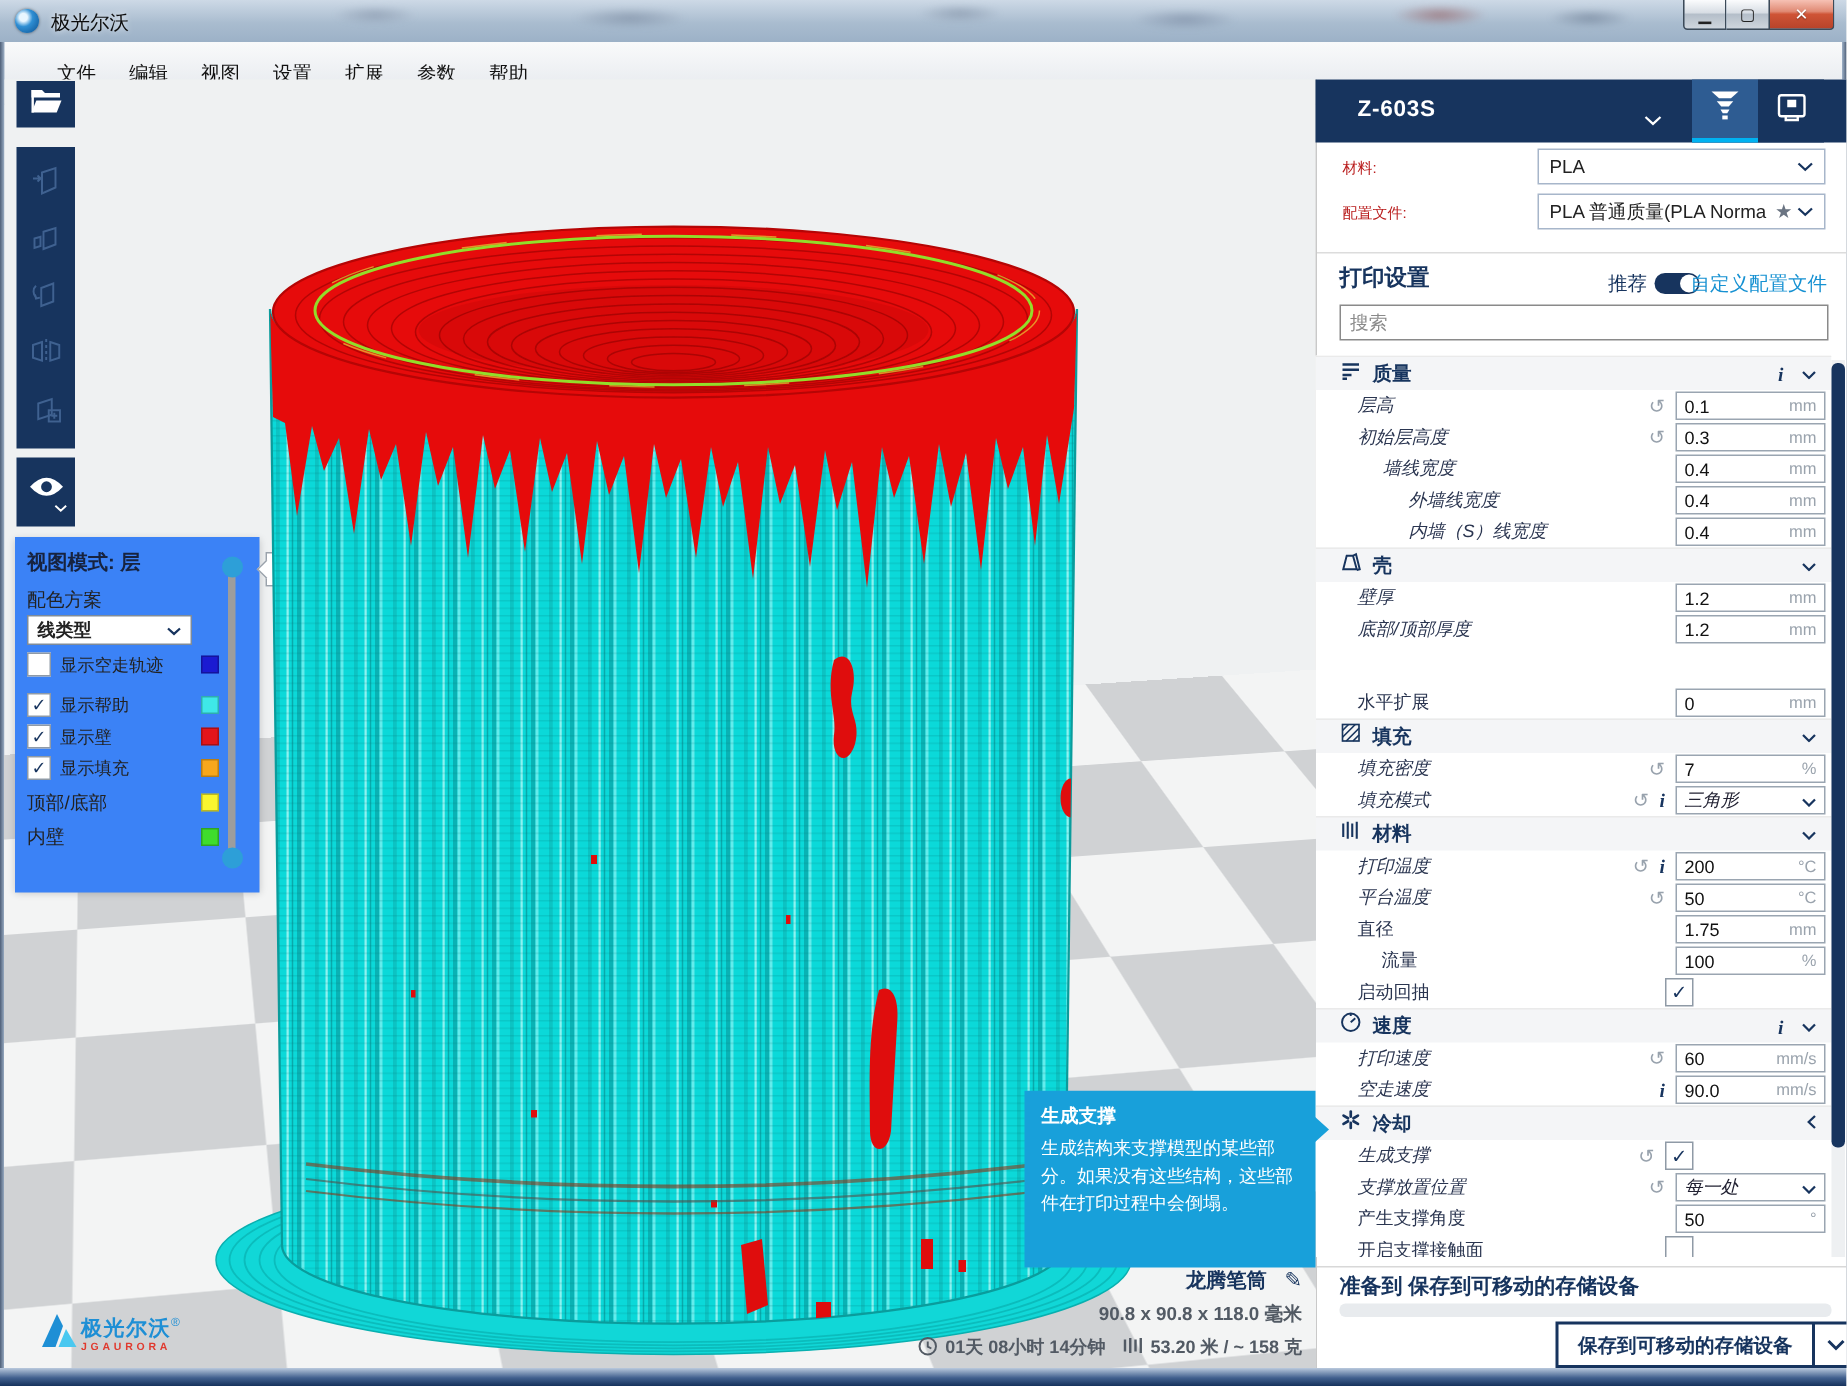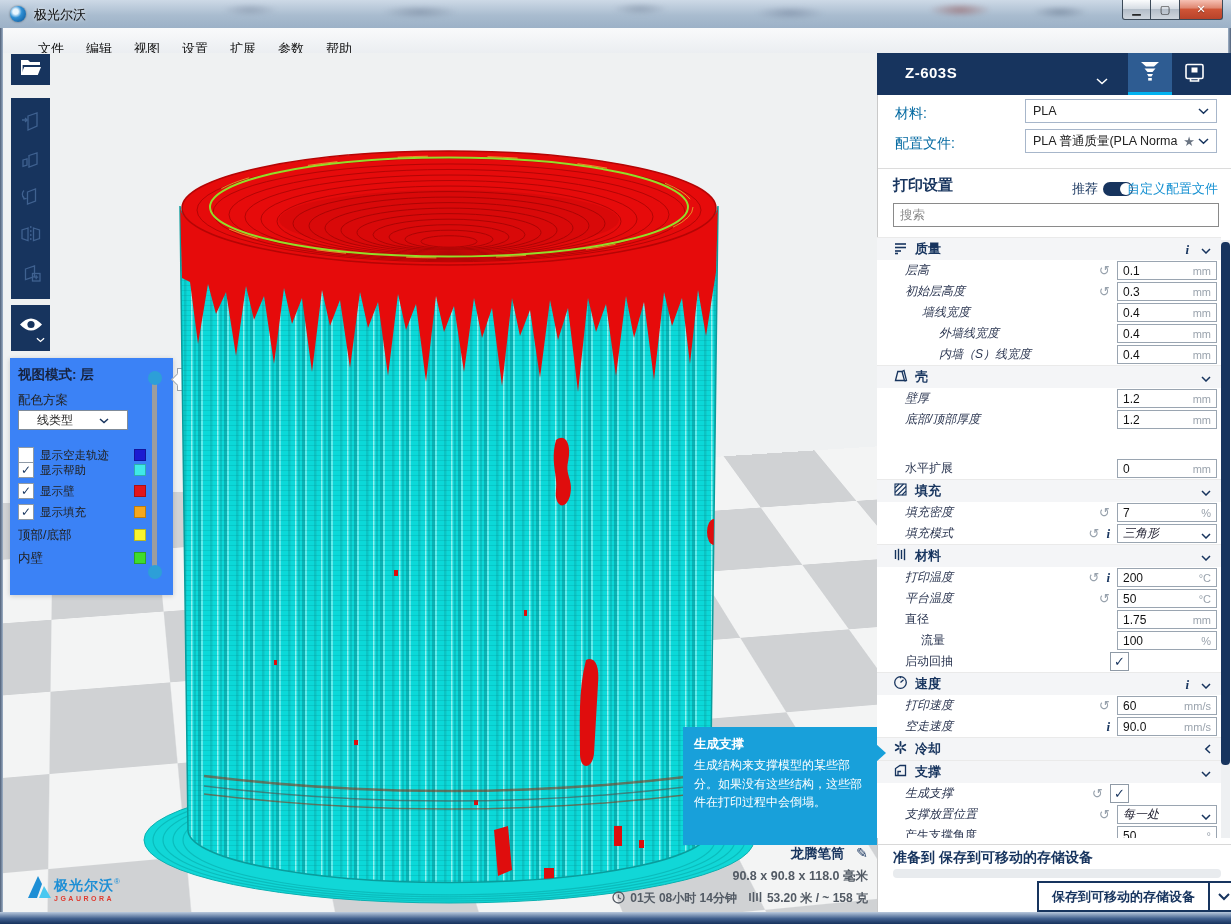--- a/index.html
+++ b/index.html
@@ -53,22 +53,22 @@
     align-items:center;justify-content:space-around;padding:6px 0;box-sizing:border-box;}
   .tb-eye{left:11px;top:305px;width:39px;height:46px;}
   .tb-eye .eye{position:absolute;left:8px;top:12px;}
   .tb-eye .chv{position:absolute;right:5px;bottom:4px;}
   
   .view-panel{left:10px;top:358px;width:163px;height:237px;background:#3b82f6;
     box-shadow:0 1px 5px rgba(0,0,0,.18);}
   .vp-title{left:8px;top:8px;font-size:13.5px;font-weight:bold;color:#17233f;width:130px;}
   .vp-scheme{left:8px;top:34px;font-size:12.5px;color:#222;}
   .vp-select{left:8px;top:52px;width:110px;height:20px;border:1px solid #7f8b99;background:#fff;
-    display:flex;align-items:center;justify-content:space-between;padding:0 18px;box-sizing:border-box;
-    font-size:12px;color:#222;}
+    display:flex;align-items:center;justify-content:space-between;padding:0 6px;box-sizing:border-box;
+    font-size:12px;color:#222;font-weight:bold;}
   .leg-row{left:8px;height:18px;display:flex;align-items:center;width:128px;}
   .leg-check{width:16px;height:16px;border:1px solid #8f9aa6;background:#fff;box-sizing:border-box;
     font-size:12px;font-weight:bold;color:#17345e;line-height:14px;text-align:center;flex:0 0 auto;}
   .leg-label{font-size:11.5px;color:#222;margin-left:6px;white-space:nowrap;}
   .leg-label.big{font-size:12.5px;margin-left:0;}
   .leg-swatch{width:12px;height:12px;margin-left:auto;border:1px solid rgba(0,0,0,.25);box-sizing:border-box;flex:0 0 auto;}
   .slider-track{left:152px;top:378px;width:5px;height:196px;background:#9d9d9d;border-radius:2px;}
   .slider-handle{width:14px;height:14px;border-radius:50%;background:#2d9fd8;}
   .bubble{left:177px;top:368px;width:56px;height:21px;background:#fff;border:1px solid #9aa2ab;
     display:flex;align-items:center;justify-content:center;font-size:12.5px;color:#333;}
@@ -94,21 +94,21 @@
   .logo-text .reg{font-size:8px;vertical-align:super;color:#1e8fd5;}
   .logo-text .en{font-size:7px;font-weight:bold;color:#e03a2f;letter-spacing:2.5px;}
   
   .rp-bg{left:877px;top:53px;width:354px;height:859px;background:#fff;border-left:1px solid #c9c9c9;box-sizing:border-box;}
   .rp-header{left:877px;top:53px;width:354px;height:42px;background:var(--navy);}
   .rp-title{left:905px;top:64px;font-size:15px;font-weight:bold;color:#fff;letter-spacing:.5px;}
   .rp-chev{left:1096px;top:71px;}
   .rp-tab{top:53px;width:44px;height:42px;display:flex;align-items:center;justify-content:center;box-sizing:border-box;}
   .rp-tab.active{left:1128px;background:#2e5c92;border-bottom:3px solid #00b2f1;}
   .rp-tab.t2{left:1172px;background:var(--navy);}
-  .cfg-label{font-size:14px;color:#0369a1;}
+  .cfg-label{font-size:10px;color:#b91c1c;}
   .cfg-dd{width:192px;height:24px;border:1px solid #a7b6ca;background:#fff;box-sizing:border-box;
     display:flex;align-items:center;padding:0 7px;font-size:12.5px;color:#222;}
   .cfg-dd .ddv{white-space:nowrap;overflow:hidden;flex:1;}
   .divider{background:#dcdcdc;height:1px;}
   .ps-title{left:893px;top:176px;font-size:15px;font-weight:bold;color:var(--navy);}
   .rec-label{left:1072px;top:180px;font-size:13px;color:var(--navy);}
   .toggle{left:1103px;top:182px;width:30px;height:14px;border-radius:8px;background:var(--navy);}
   .toggle .knob{position:absolute;right:1px;top:1px;width:12px;height:12px;border-radius:50%;background:#fff;}
   .cust-link{right:13px;top:180px;font-size:13px;color:var(--link);}
   .search{left:893px;top:203px;width:326px;height:24px;border:1px solid #8a8a8a;box-sizing:border-box;
@@ -310,21 +310,21 @@
   <div class="abs vp-scheme">配色方案</div>
   <div class="abs vp-select">
     <span>线类型</span>
     <span>
       <svg width="10" height="6" viewBox="0 0 10 6">
           <polyline points="1,1 5,4.6 9,1" fill="none" stroke="#17345e" stroke-width="1.5"></polyline>
         </svg>
     </span>
   </div>
   <div id="legend">
-      <div class="abs leg-row" style="top:88px;">
+      <div class="abs leg-row" style="top:76px;">
         <span class="leg-check"></span>
         <span class="leg-label">显示空走轨迹</span>
         <span class="leg-swatch" style="background:#1b1bd1"></span>
       </div>
       <div class="abs leg-row" style="top:103px;">
         <span class="leg-check">✓</span>
         <span class="leg-label">显示帮助</span>
         <span class="leg-swatch" style="background:#3fe8e8"></span>
       </div>
       <div class="abs leg-row" style="top:124px;">
@@ -692,32 +692,20 @@
           <line x1="2.7" y1="10.3" x2="5.7" y2="8.5"></line>
           <line x1="9.3" y1="6.5" x2="12.3" y2="4.7"></line>
         </svg></span>
       <span class="sec-title">冷却</span>
       <span class="sec-right">
         <span><svg width="7" height="10" viewBox="0 0 7 10">
             <polyline points="6,1 1.8,5 6,9" fill="none" stroke="#17345e" stroke-width="1.5"></polyline>
           </svg></span>
       </span>
     </div>
-    <div class="sec-hdr">
-      <span><svg width="15" height="15" viewBox="0 0 15 15" fill="none" stroke="#17345e" stroke-width="1.3">
-          <path d="M2.5 12.5 V5.5 L7 2.5 H12.5 V12.5 Z"></path>
-          <path d="M5 12.5 V8.5 h3"></path>
-        </svg></span>
-      <span class="sec-title">支撑</span>
-      <span class="sec-right">
-        <span><svg width="10" height="6" viewBox="0 0 10 6">
-            <polyline points="1,1 5,5 9,1" fill="none" stroke="#17345e" stroke-width="1.5"></polyline>
-          </svg></span>
-      </span>
-    </div>
     <div class="set-row" style="padding-left:28px;">
       <span class="set-label it">生成支撑</span>
       <span class="row-right">
         <span class="reset-ic">↺</span>
         <span class="cbox">✓</span>
         <span style="width:81px;"></span>
       </span>
     </div>
     <div class="set-row" style="padding-left:28px;">
       <span class="set-label it">支撑放置位置</span>

